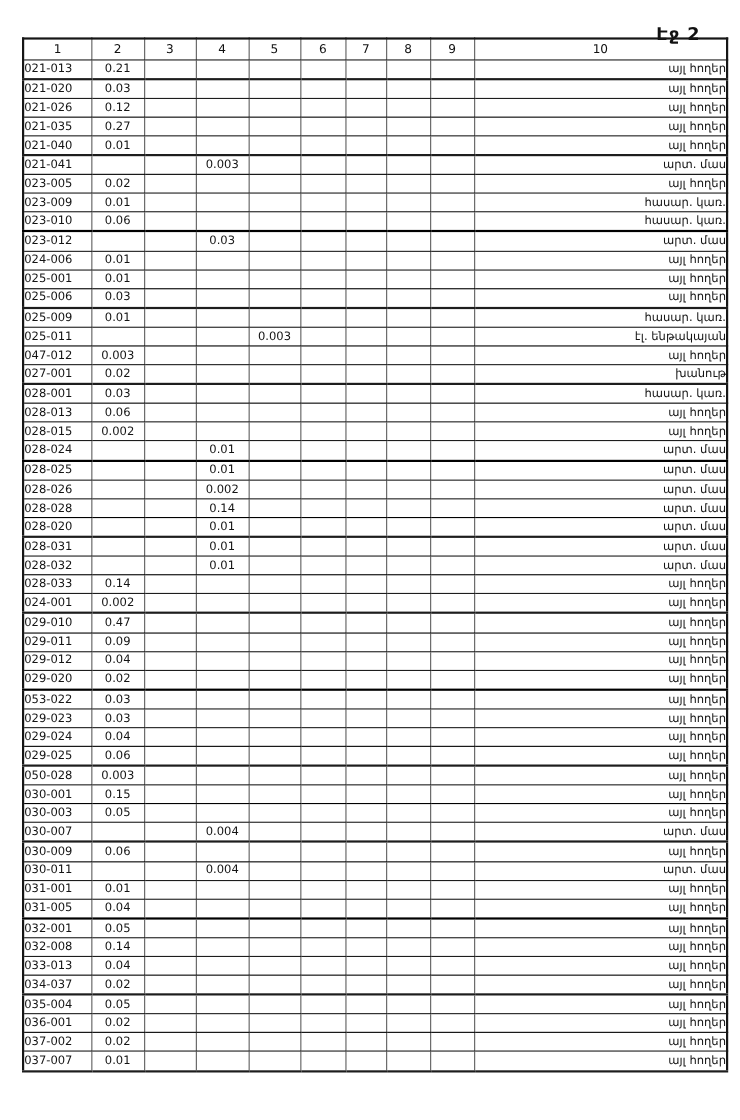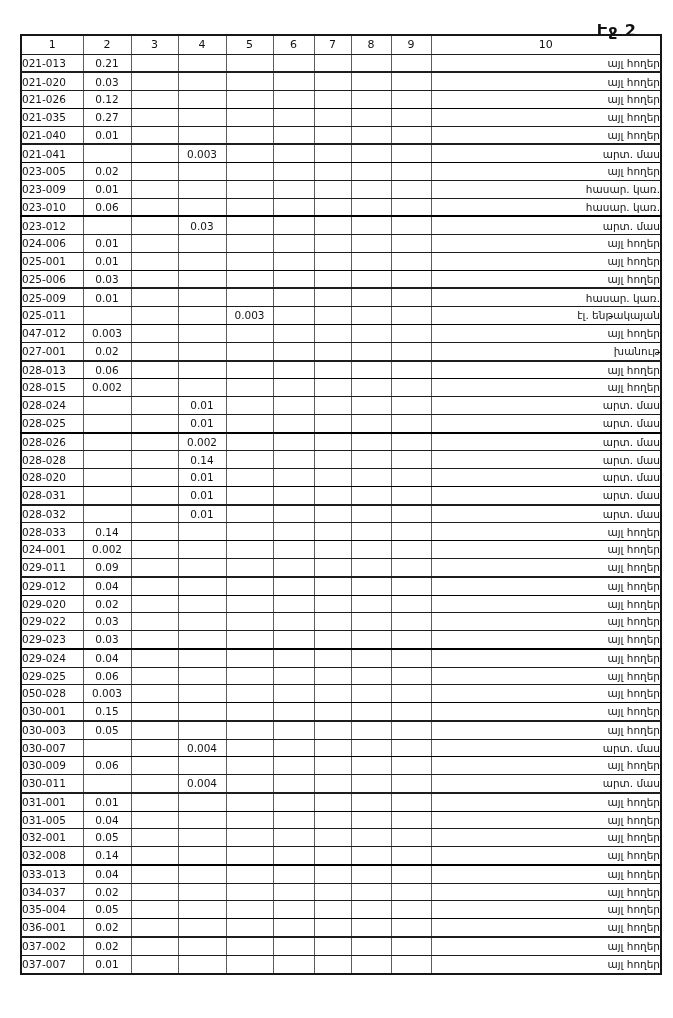--- a/index.html
+++ b/index.html
@@ -314,20 +314,32 @@
           <td class="c-num"></td>
           <td class="c-num"></td>
           <td class="c-num"></td>
           <td class="c-num"></td>
           <td class="c-num"></td>
           <td class="c-num"></td>
           <td class="c-num"></td>
           <td class="c-label">խանութ</td>
         </tr>
         <tr>
+          <td class="c-code">028-001</td>
+          <td class="c-num">0.03</td>
+          <td class="c-num"></td>
+          <td class="c-num"></td>
+          <td class="c-num"></td>
+          <td class="c-num"></td>
+          <td class="c-num"></td>
+          <td class="c-num"></td>
+          <td class="c-num"></td>
+          <td class="c-label">հասար. կառ.</td>
+        </tr>
+        <tr>
           <td class="c-code">028-013</td>
           <td class="c-num">0.06</td>
           <td class="c-num"></td>
           <td class="c-num"></td>
           <td class="c-num"></td>
           <td class="c-num"></td>
           <td class="c-num"></td>
           <td class="c-num"></td>
           <td class="c-num"></td>
           <td class="c-label">այլ հողեր</td>
@@ -446,20 +458,32 @@
           <td class="c-num"></td>
           <td class="c-num"></td>
           <td class="c-num"></td>
           <td class="c-num"></td>
           <td class="c-num"></td>
           <td class="c-num"></td>
           <td class="c-num"></td>
           <td class="c-label">այլ հողեր</td>
         </tr>
         <tr>
+          <td class="c-code">029-010</td>
+          <td class="c-num">0.47</td>
+          <td class="c-num"></td>
+          <td class="c-num"></td>
+          <td class="c-num"></td>
+          <td class="c-num"></td>
+          <td class="c-num"></td>
+          <td class="c-num"></td>
+          <td class="c-num"></td>
+          <td class="c-label">այլ հողեր</td>
+        </tr>
+        <tr>
           <td class="c-code">029-011</td>
           <td class="c-num">0.09</td>
           <td class="c-num"></td>
           <td class="c-num"></td>
           <td class="c-num"></td>
           <td class="c-num"></td>
           <td class="c-num"></td>
           <td class="c-num"></td>
           <td class="c-num"></td>
           <td class="c-label">այլ հողեր</td>
@@ -482,21 +506,21 @@
           <td class="c-num"></td>
           <td class="c-num"></td>
           <td class="c-num"></td>
           <td class="c-num"></td>
           <td class="c-num"></td>
           <td class="c-num"></td>
           <td class="c-num"></td>
           <td class="c-label">այլ հողեր</td>
         </tr>
         <tr>
-          <td class="c-code">029-022</td>
+          <td class="c-code">053-022</td>
           <td class="c-num">0.03</td>
           <td class="c-num"></td>
           <td class="c-num"></td>
           <td class="c-num"></td>
           <td class="c-num"></td>
           <td class="c-num"></td>
           <td class="c-num"></td>
           <td class="c-num"></td>
           <td class="c-label">այլ հողեր</td>
         </tr>

